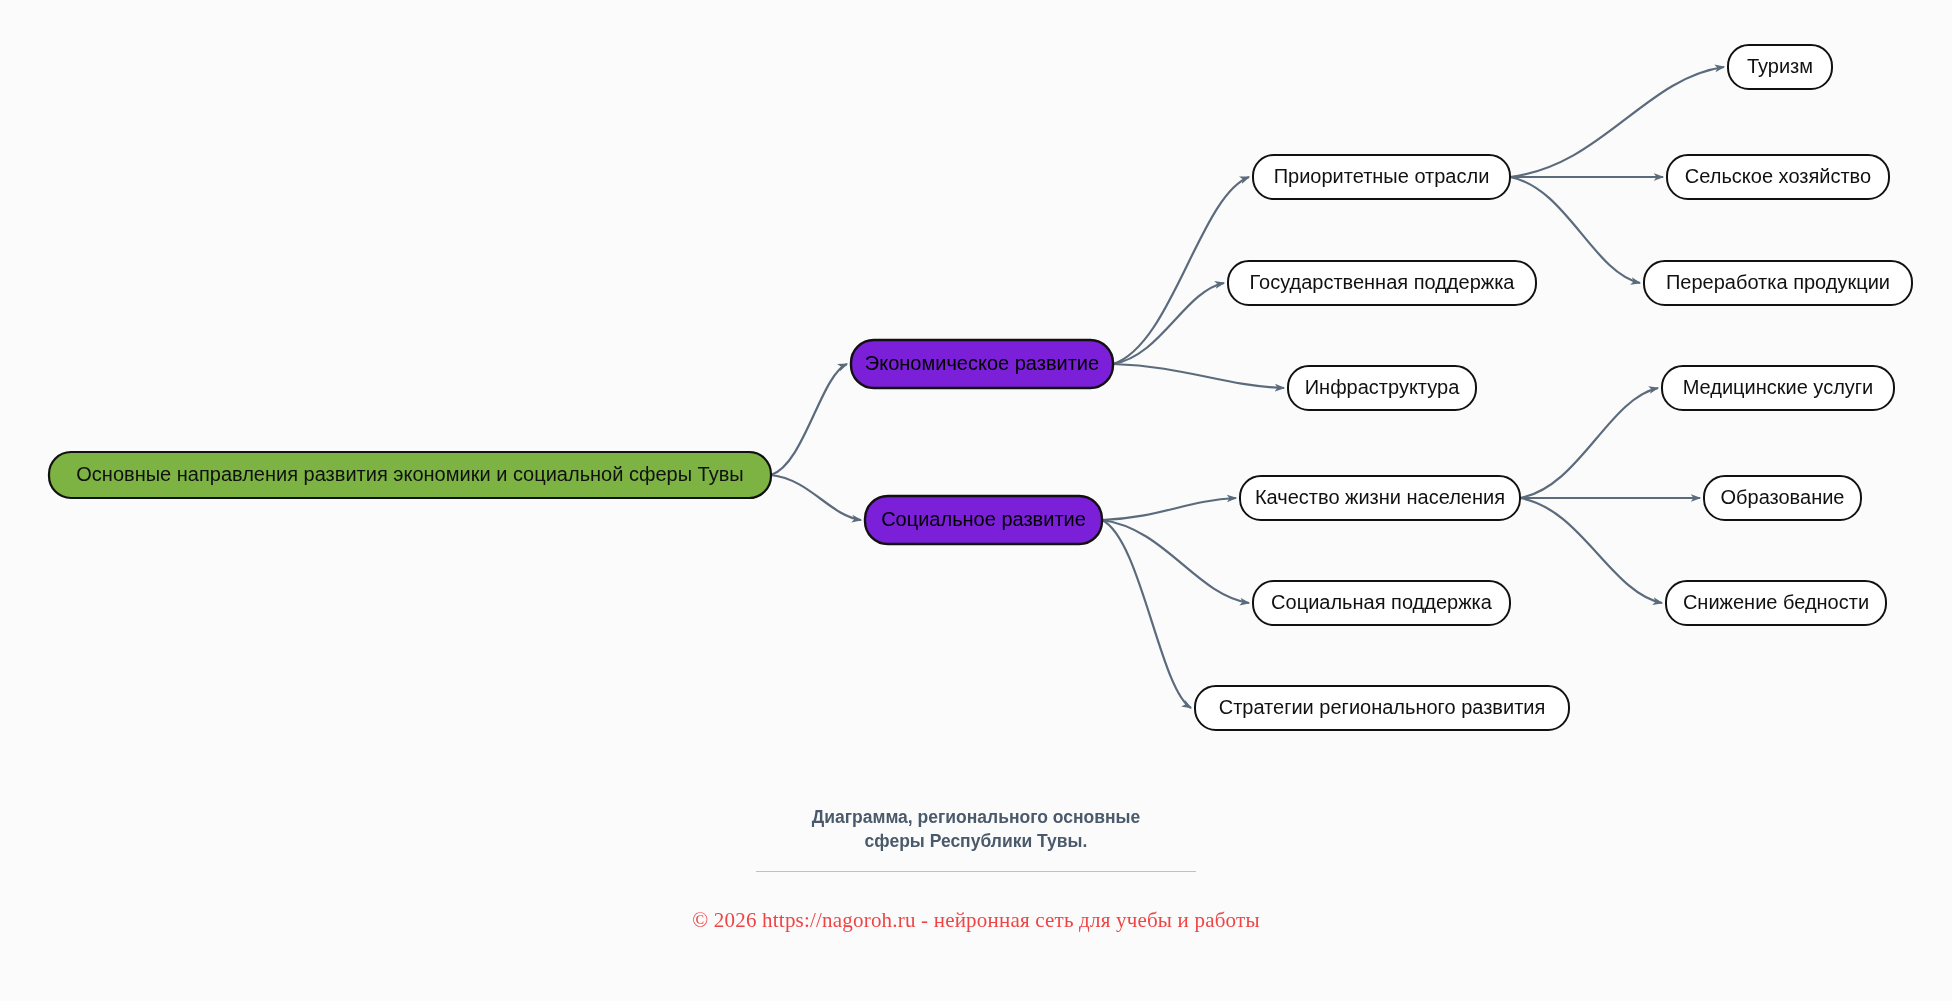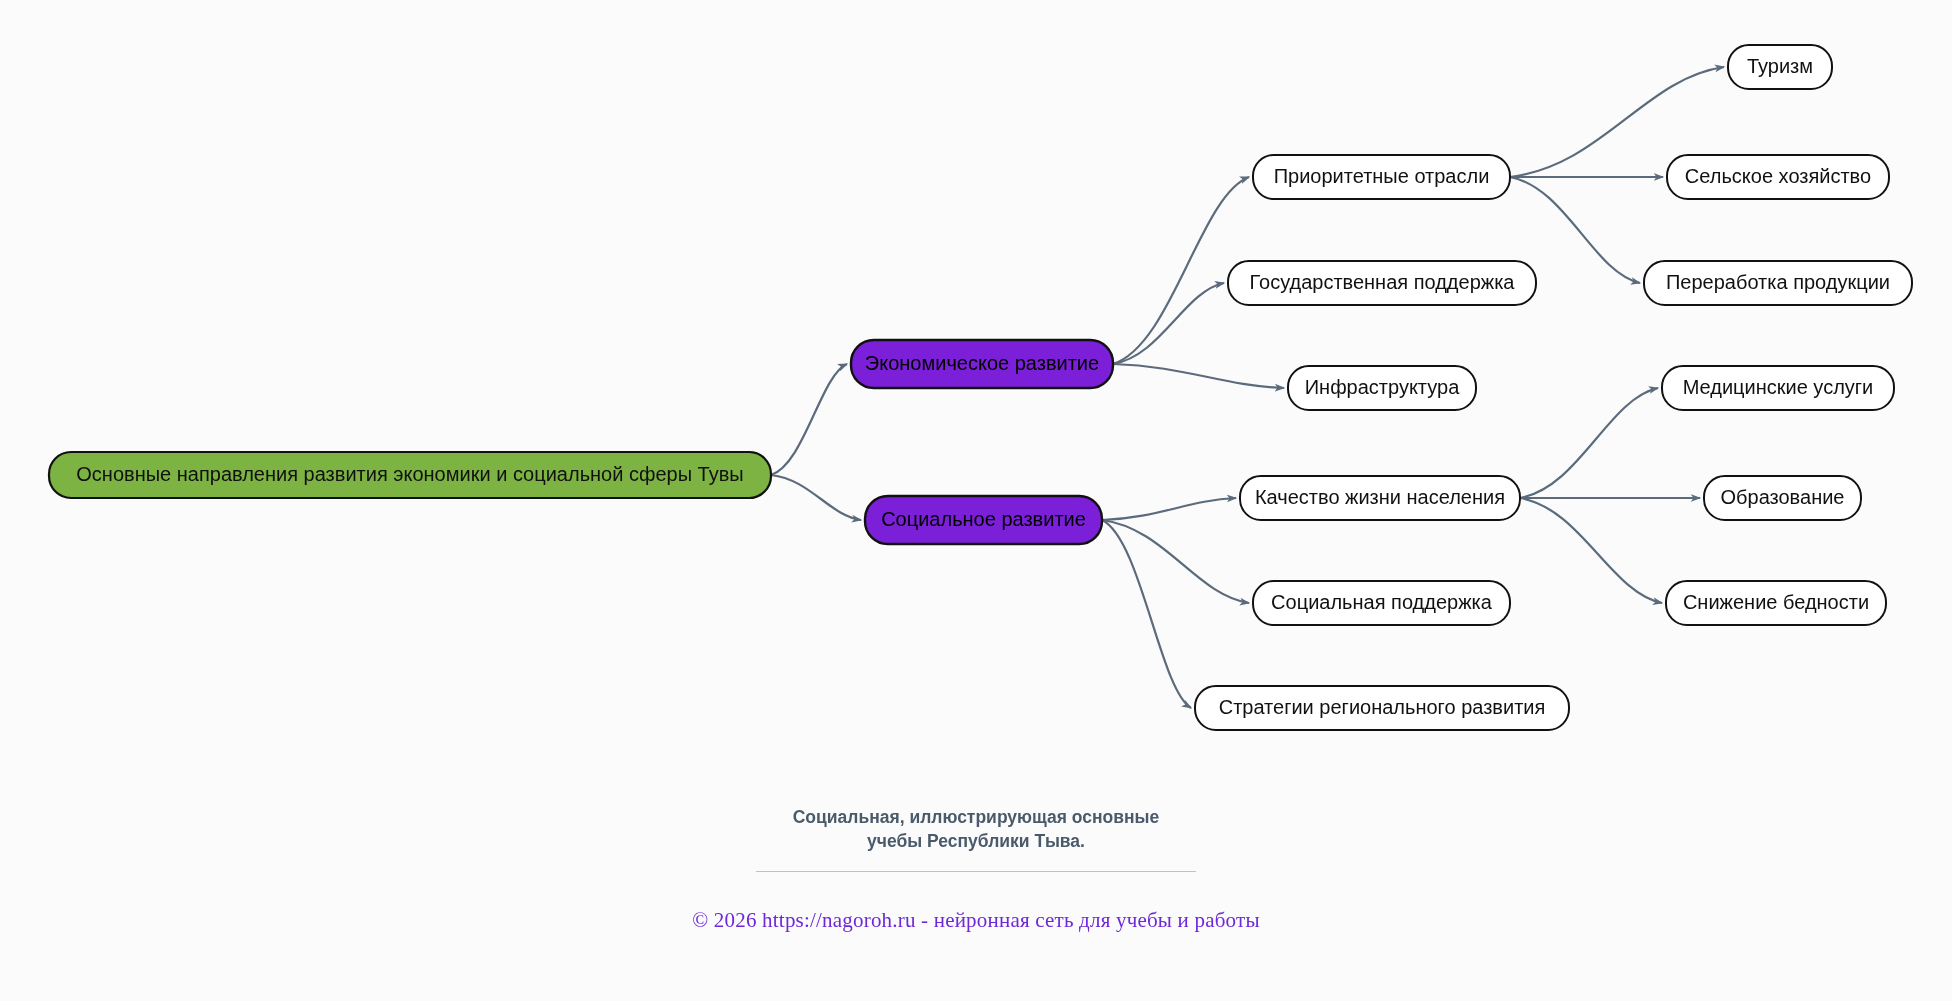--- a/index.html
+++ b/index.html
@@ -80,21 +80,21 @@
     margin: 18px auto 0 auto;
   }
   .footer-text {
     position: absolute;
     left: 0;
     right: 0;
     top: 908px;
     text-align: center;
     font-family: "Liberation Serif", serif;
     font-size: 21px;
-    color: #6d28d9;
+    color: #ef4444;
     letter-spacing: 0.2px;
   }
 </style>
 </head>
 <body>
 
 <div id="diagram-root">
 
   <svg id="mindmap" viewBox="0 0 1952 1001" xmlns="http://www.w3.org/2000/svg">
     <defs>
@@ -177,21 +177,21 @@
         </g>
         <g>
           <rect x="1666" y="581" width="220" height="44" rx="20.952380952380953" ry="20.952380952380953" class="node-shape-leaf"></rect>
           <text x="1776" y="604" text-anchor="middle" class="node-label">Снижение бедности</text>
         </g>
       </g>
   </svg>
 
   <div class="caption-block">
     <div class="caption-text">
-      <div>Социальная, иллюстрирующая основные</div>
-      <div>учебы Республики Тыва.</div>
+      <div>Диаграмма, регионального основные</div>
+      <div>сферы Республики Тувы.</div>
     </div>
     <div class="caption-rule"></div>
   </div>
 
   <div class="footer-text">© 2026 https://nagoroh.ru - нейронная сеть для учебы и работы</div>
 
 </div>
 
 </body></html>

